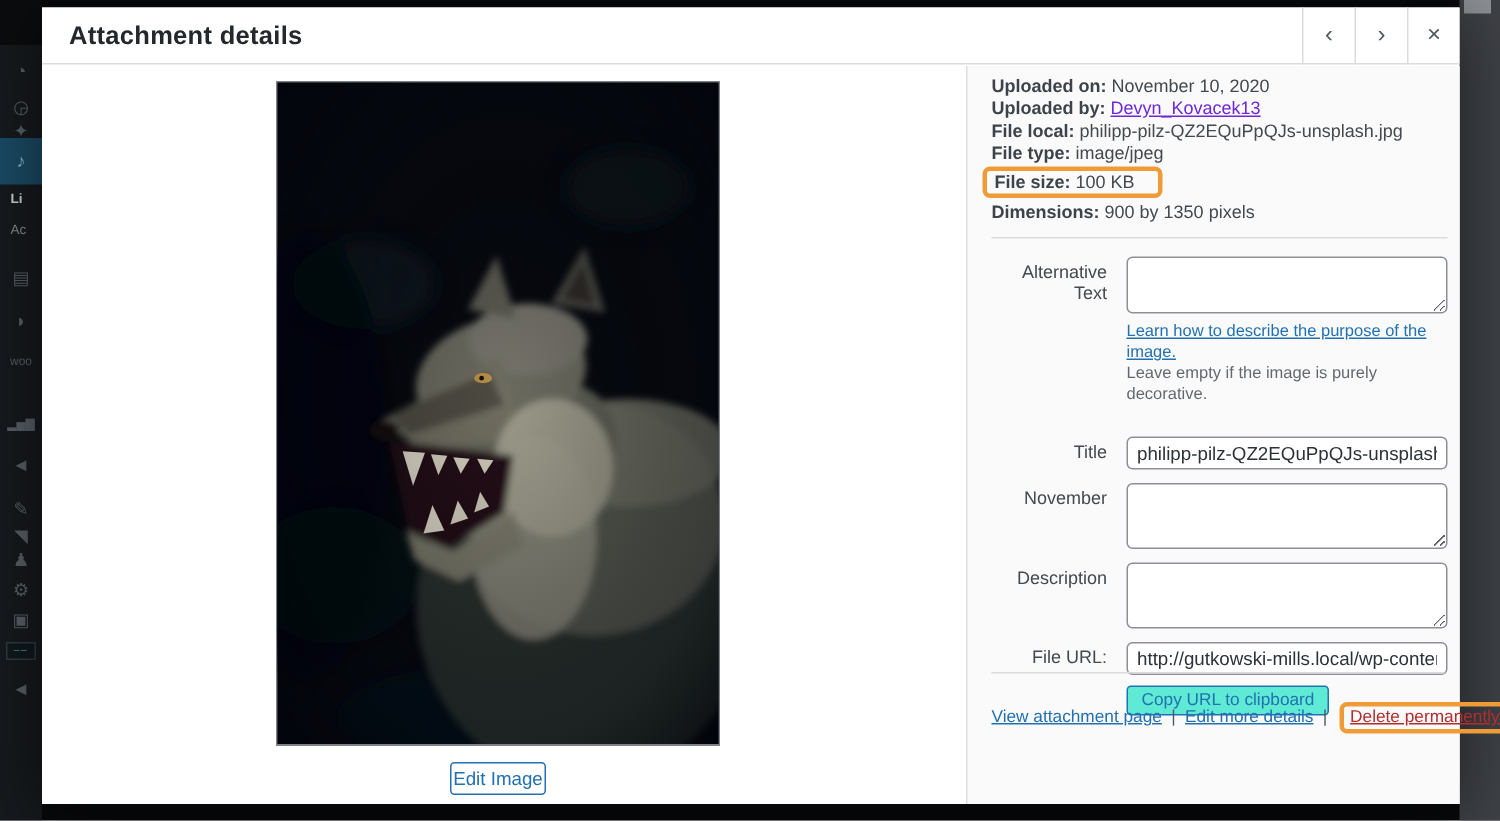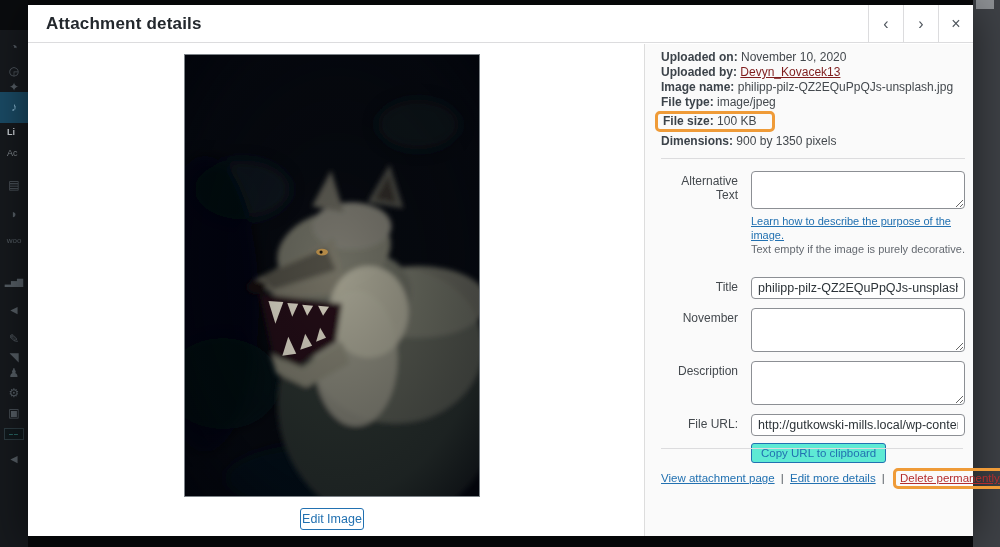--- a/index.html
+++ b/index.html
@@ -36,21 +36,21 @@
 
   
   .image-frame { position:absolute; left:156px; top:10px; width:296px; height:443px; border:1px solid #7c8287; background:#070a0f; }
   .image-frame svg { display:block; width:100%; height:100%; }
   .edit-image-btn { position:absolute; left:272px; top:464px; width:64px; padding:3px 0; font-size:12.5px; color:#2271b1; background:#fff; border:1px solid #2271b1; border-radius:3px; cursor:pointer; text-align:center; font-family:"Liberation Sans",sans-serif; }
 
   
   .details-col { position:absolute; left:616px; top:0; right:0; bottom:0; background:#fafafa; border-left:1px solid #ddd; padding:6px 8px 0 16px; font-size:12px; color:#44494e; }
   .meta-line { line-height:14px; margin-bottom:1px; white-space:nowrap; }
   .meta-label { font-weight:bold; color:#3c434a; }
-  .meta-link { color:#7f1d1d; text-decoration:underline; cursor:pointer; }
+  .meta-link { color:#6d28d9; text-decoration:underline; cursor:pointer; }
   .hl-box { display:inline-block; border:3px solid #ef9b38; border-radius:5px; padding:0 16px 1px 5px; margin:1px 0 1px -6px; }
   .divider { border:none; border-top:1px solid #dcdcde; margin:10px 0 12px 0; }
 
   .field-row { display:flex; margin-bottom:9px; }
   .field-label { flex:none; width:90px; text-align:right; padding-right:13px; padding-top:3px; font-size:12px; color:#44494e; }
   .field-cell { flex:1; }
   .field-cell textarea, .field-cell input[type=text] {
     width:100%; border:1px solid #8c8f94; border-radius:4px; background:#fff;
     font-family:"Liberation Sans",sans-serif; font-size:12.5px; color:#2c3338; padding:3px 6px;
   }
@@ -174,21 +174,21 @@
 
       <div class="meta-line">
         <span class="meta-label">Uploaded on:</span>
         <span>November 10, 2020</span>
       </div>
       <div class="meta-line">
         <span class="meta-label">Uploaded by:</span>
         <span class="meta-link">Devyn_Kovacek13</span>
       </div>
       <div class="meta-line">
-        <span class="meta-label">Image name:</span>
+        <span class="meta-label">File local:</span>
         <span>philipp-pilz-QZ2EQuPpQJs-unsplash.jpg</span>
       </div>
       <div class="meta-line">
         <span class="meta-label">File type:</span>
         <span>image/jpeg</span>
       </div>
       <div class="meta-line">
         <span class="hl-box">
           <span class="meta-label">File size:</span>
           <span>100 KB</span>
@@ -200,21 +200,21 @@
       </div>
 
       <hr class="divider">
 
       <div class="field-row">
         <label class="field-label">Alternative Text</label>
         <div class="field-cell">
           <textarea class="ta-alt" style=""></textarea>
           <div class="help">
             <span class="help-link">Learn how to describe the purpose of the image.</span>
-            <span class="help-note">Text empty if the image is purely decorative.</span>
+            <span class="help-note">Leave empty if the image is purely decorative.</span>
           </div>
         </div>
       </div>
 
       <div class="field-row">
         <label class="field-label">Title</label>
         <div class="field-cell">
           <input type="text" value="philipp-pilz-QZ2EQuPpQJs-unsplash" style="">
         </div>
       </div>

